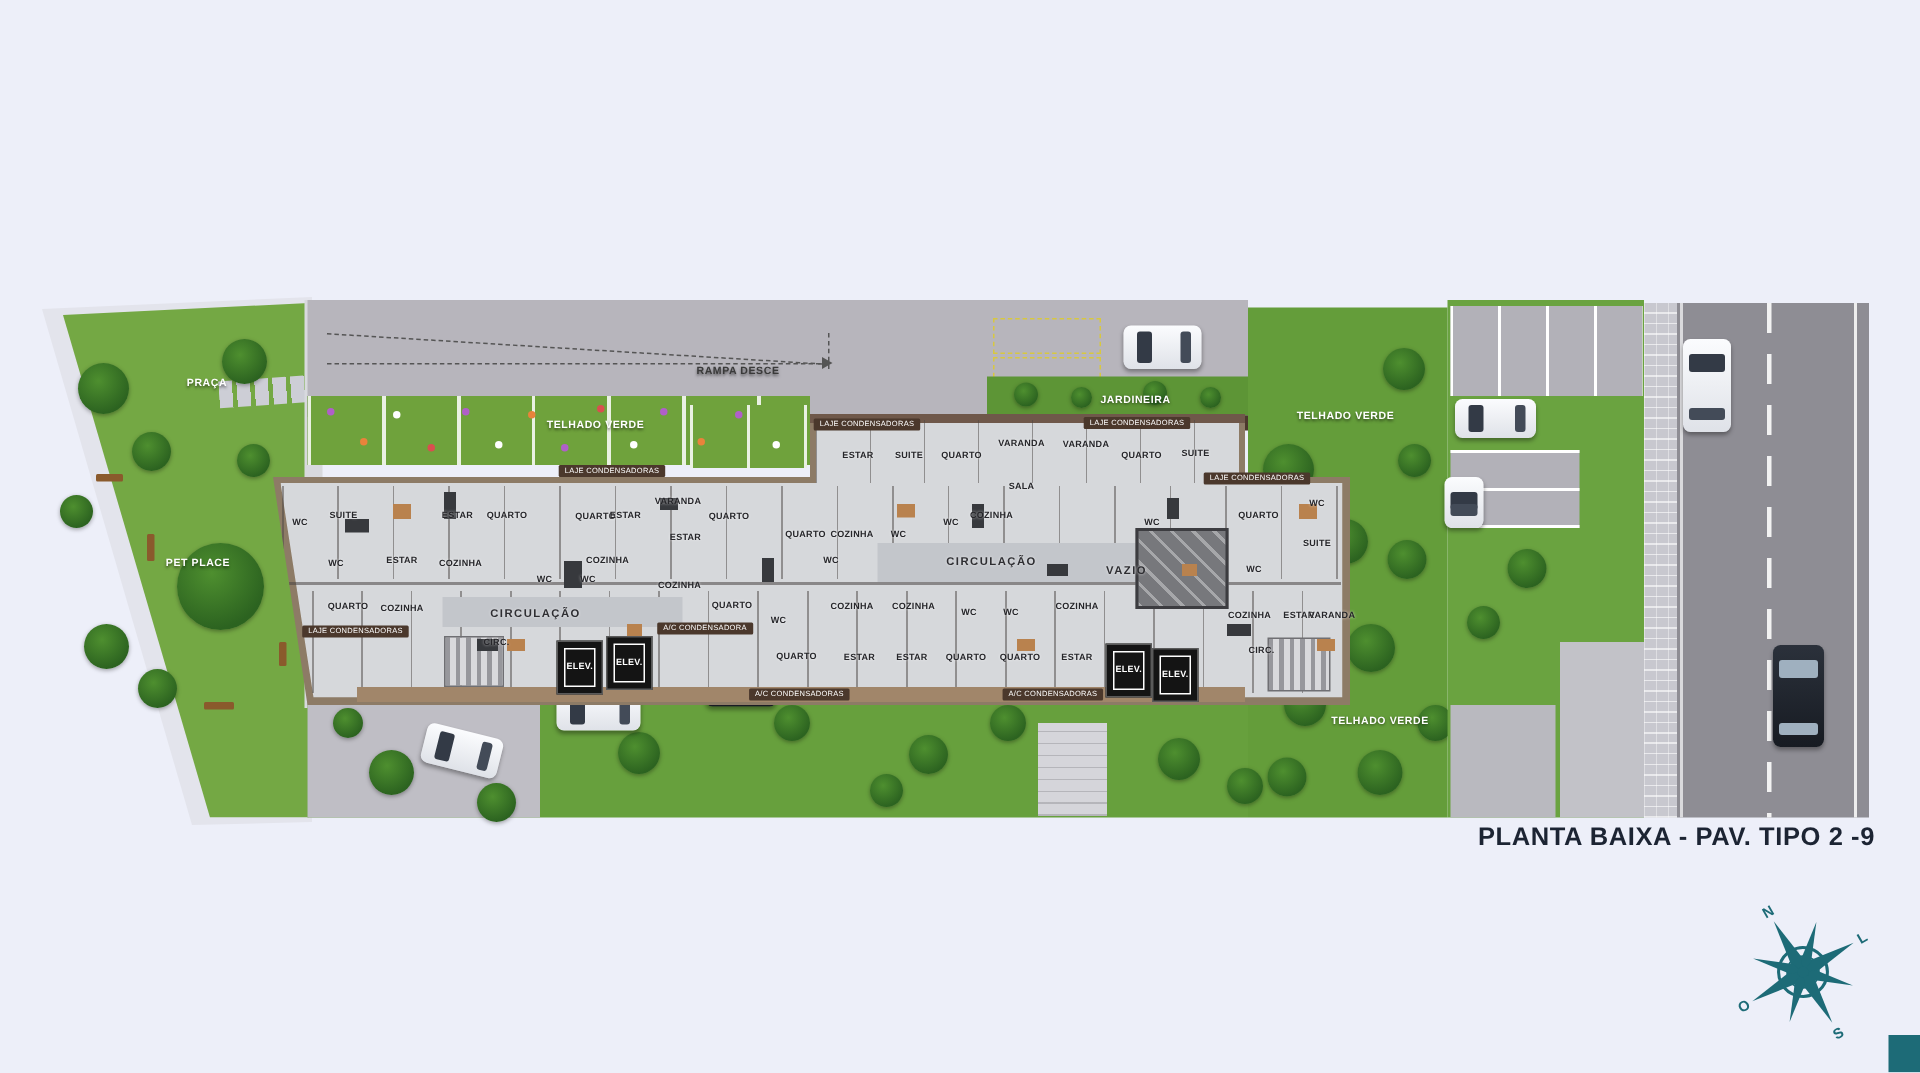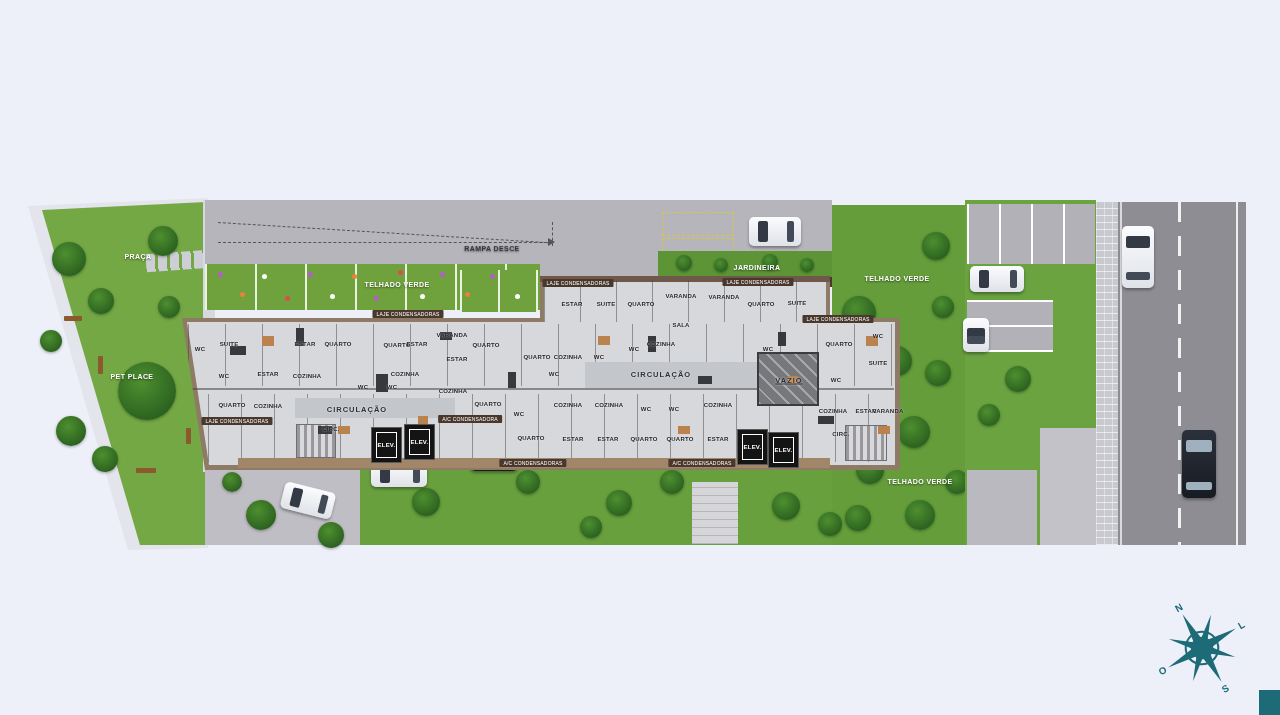--- a/index.html
+++ b/index.html
@@ -207,20 +207,21 @@
     <div class="furn" style="left:240px;top:140px;width:10px;height:8px;"></div>
     <div class="furn" style="left:420px;top:60px;width:12px;height:9px;"></div>
     <div class="furn" style="left:500px;top:150px;width:12px;height:8px;"></div>
     <div class="furn" style="left:610px;top:100px;width:10px;height:8px;"></div>
     <div class="furn" style="left:688px;top:60px;width:12px;height:10px;"></div>
     <div class="furn" style="left:700px;top:150px;width:12px;height:8px;"></div>
   </div>
 
   <div id="labels-layer"></div>
 
+  <div class="title" style="color: rgb(28, 36, 51);">PLANTA BAIXA  - PAV. TIPO 2 -9</div>
 
   <svg viewBox="-14 -14 128 128" style="position:absolute;left:1150px;top:592px;width:104px;height:112px;z-index:50;">
     <g transform="rotate(-30 50 50)" fill="#1d6b77" stroke="none" font-family="Liberation Sans, sans-serif" font-weight="bold">
       <circle cx="50" cy="50" r="20" fill="none" stroke="#1d6b77" stroke-width="2.5"></circle>
       <circle cx="50" cy="50" r="13" fill="none" stroke="#1d6b77" stroke-width="1.5"></circle>
       <path d="M50 2 L56 44 L50 50 L44 44 Z"></path>
       <path d="M98 50 L56 56 L50 50 L56 44 Z"></path>
       <path d="M50 98 L44 56 L50 50 L56 56 Z"></path>
       <path d="M2 50 L44 44 L50 50 L44 56 Z"></path>
       <path d="M80 20 L60 46 L50 50 L54 40 Z"></path>
@@ -287,21 +288,21 @@
     <span class="room-label" style="left: 724px; top: 297px;">VARANDA</span>
     <span class="room-label" style="left: 761px; top: 304px;">QUARTO</span>
     <span class="room-label" style="left: 797px; top: 303px;">SUITE</span>
     <span class="room-label" style="left: 681px; top: 325px;">SALA</span>
     <span class="room-label" style="left: 661px; top: 344px;">COZINHA</span>
     <span class="room-label" style="left: 768px; top: 349px;">WC</span>
     <span class="room-label big" style="left: 661px; top: 374px;">CIRCULAÇÃO</span>
     <span class="room-label big" style="left: 357px; top: 409px;">CIRCULAÇÃO</span>
     <span class="room-label" style="left: 331px; top: 429px;">CIRC.</span>
     <span class="room-label" style="left: 841px; top: 434px;">CIRC.</span>
-    <span class="room-label big" style="left: 789px; top: 380px; text-decoration: underline;">VAZIO</span>
+    <span class="room-label big" style="left: 751px; top: 380px;">VAZIO</span>
     <span class="room-label" style="left: 839px; top: 344px;">QUARTO</span>
     <span class="room-label" style="left: 878px; top: 336px;">WC</span>
     <span class="room-label" style="left: 878px; top: 363px;">SUITE</span>
     <span class="room-label" style="left: 836px; top: 380px;">WC</span>
     <span class="room-label" style="left: 833px; top: 411px;">COZINHA</span>
     <span class="room-label" style="left: 866px; top: 411px;">ESTAR</span>
     <span class="room-label" style="left: 888px; top: 411px;">VARANDA</span>
     <span class="strip-label" style="left: 237px; top: 421px;">LAJE CONDENSADORAS</span>
     <span class="strip-label" style="left: 408px; top: 314px;">LAJE CONDENSADORAS</span>
     <span class="strip-label" style="left: 578px; top: 283px;">LAJE CONDENSADORAS</span>

